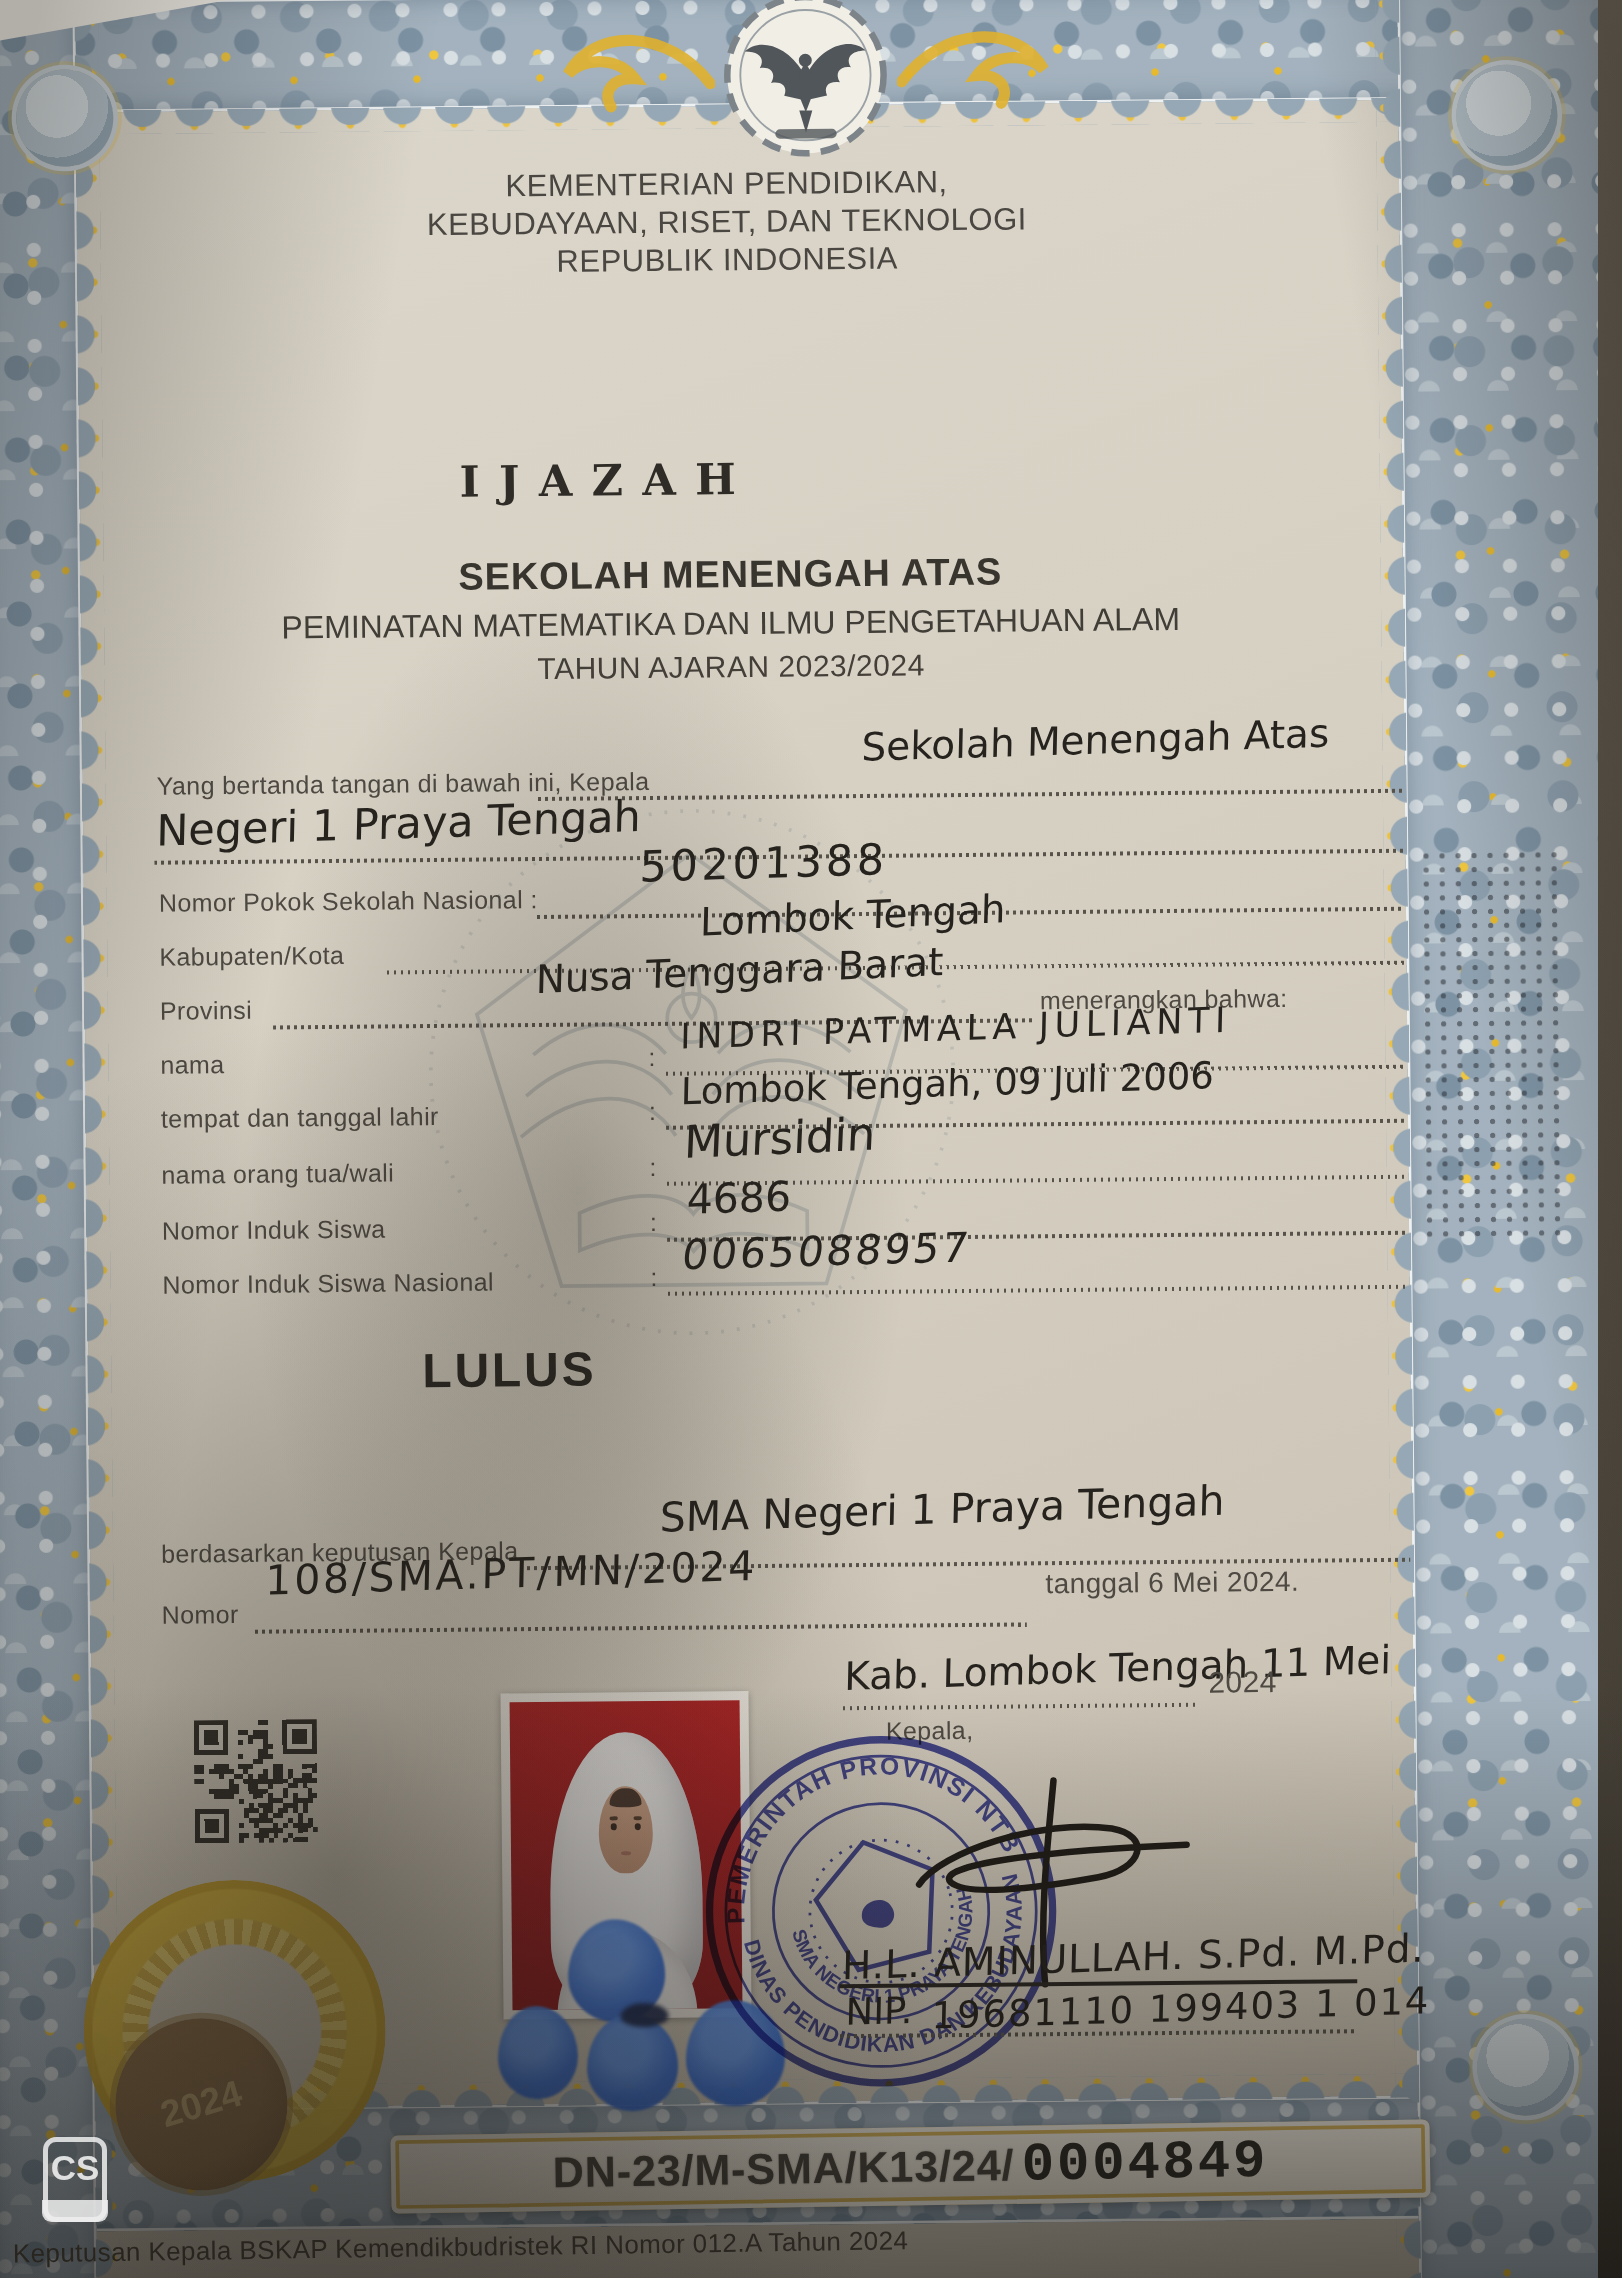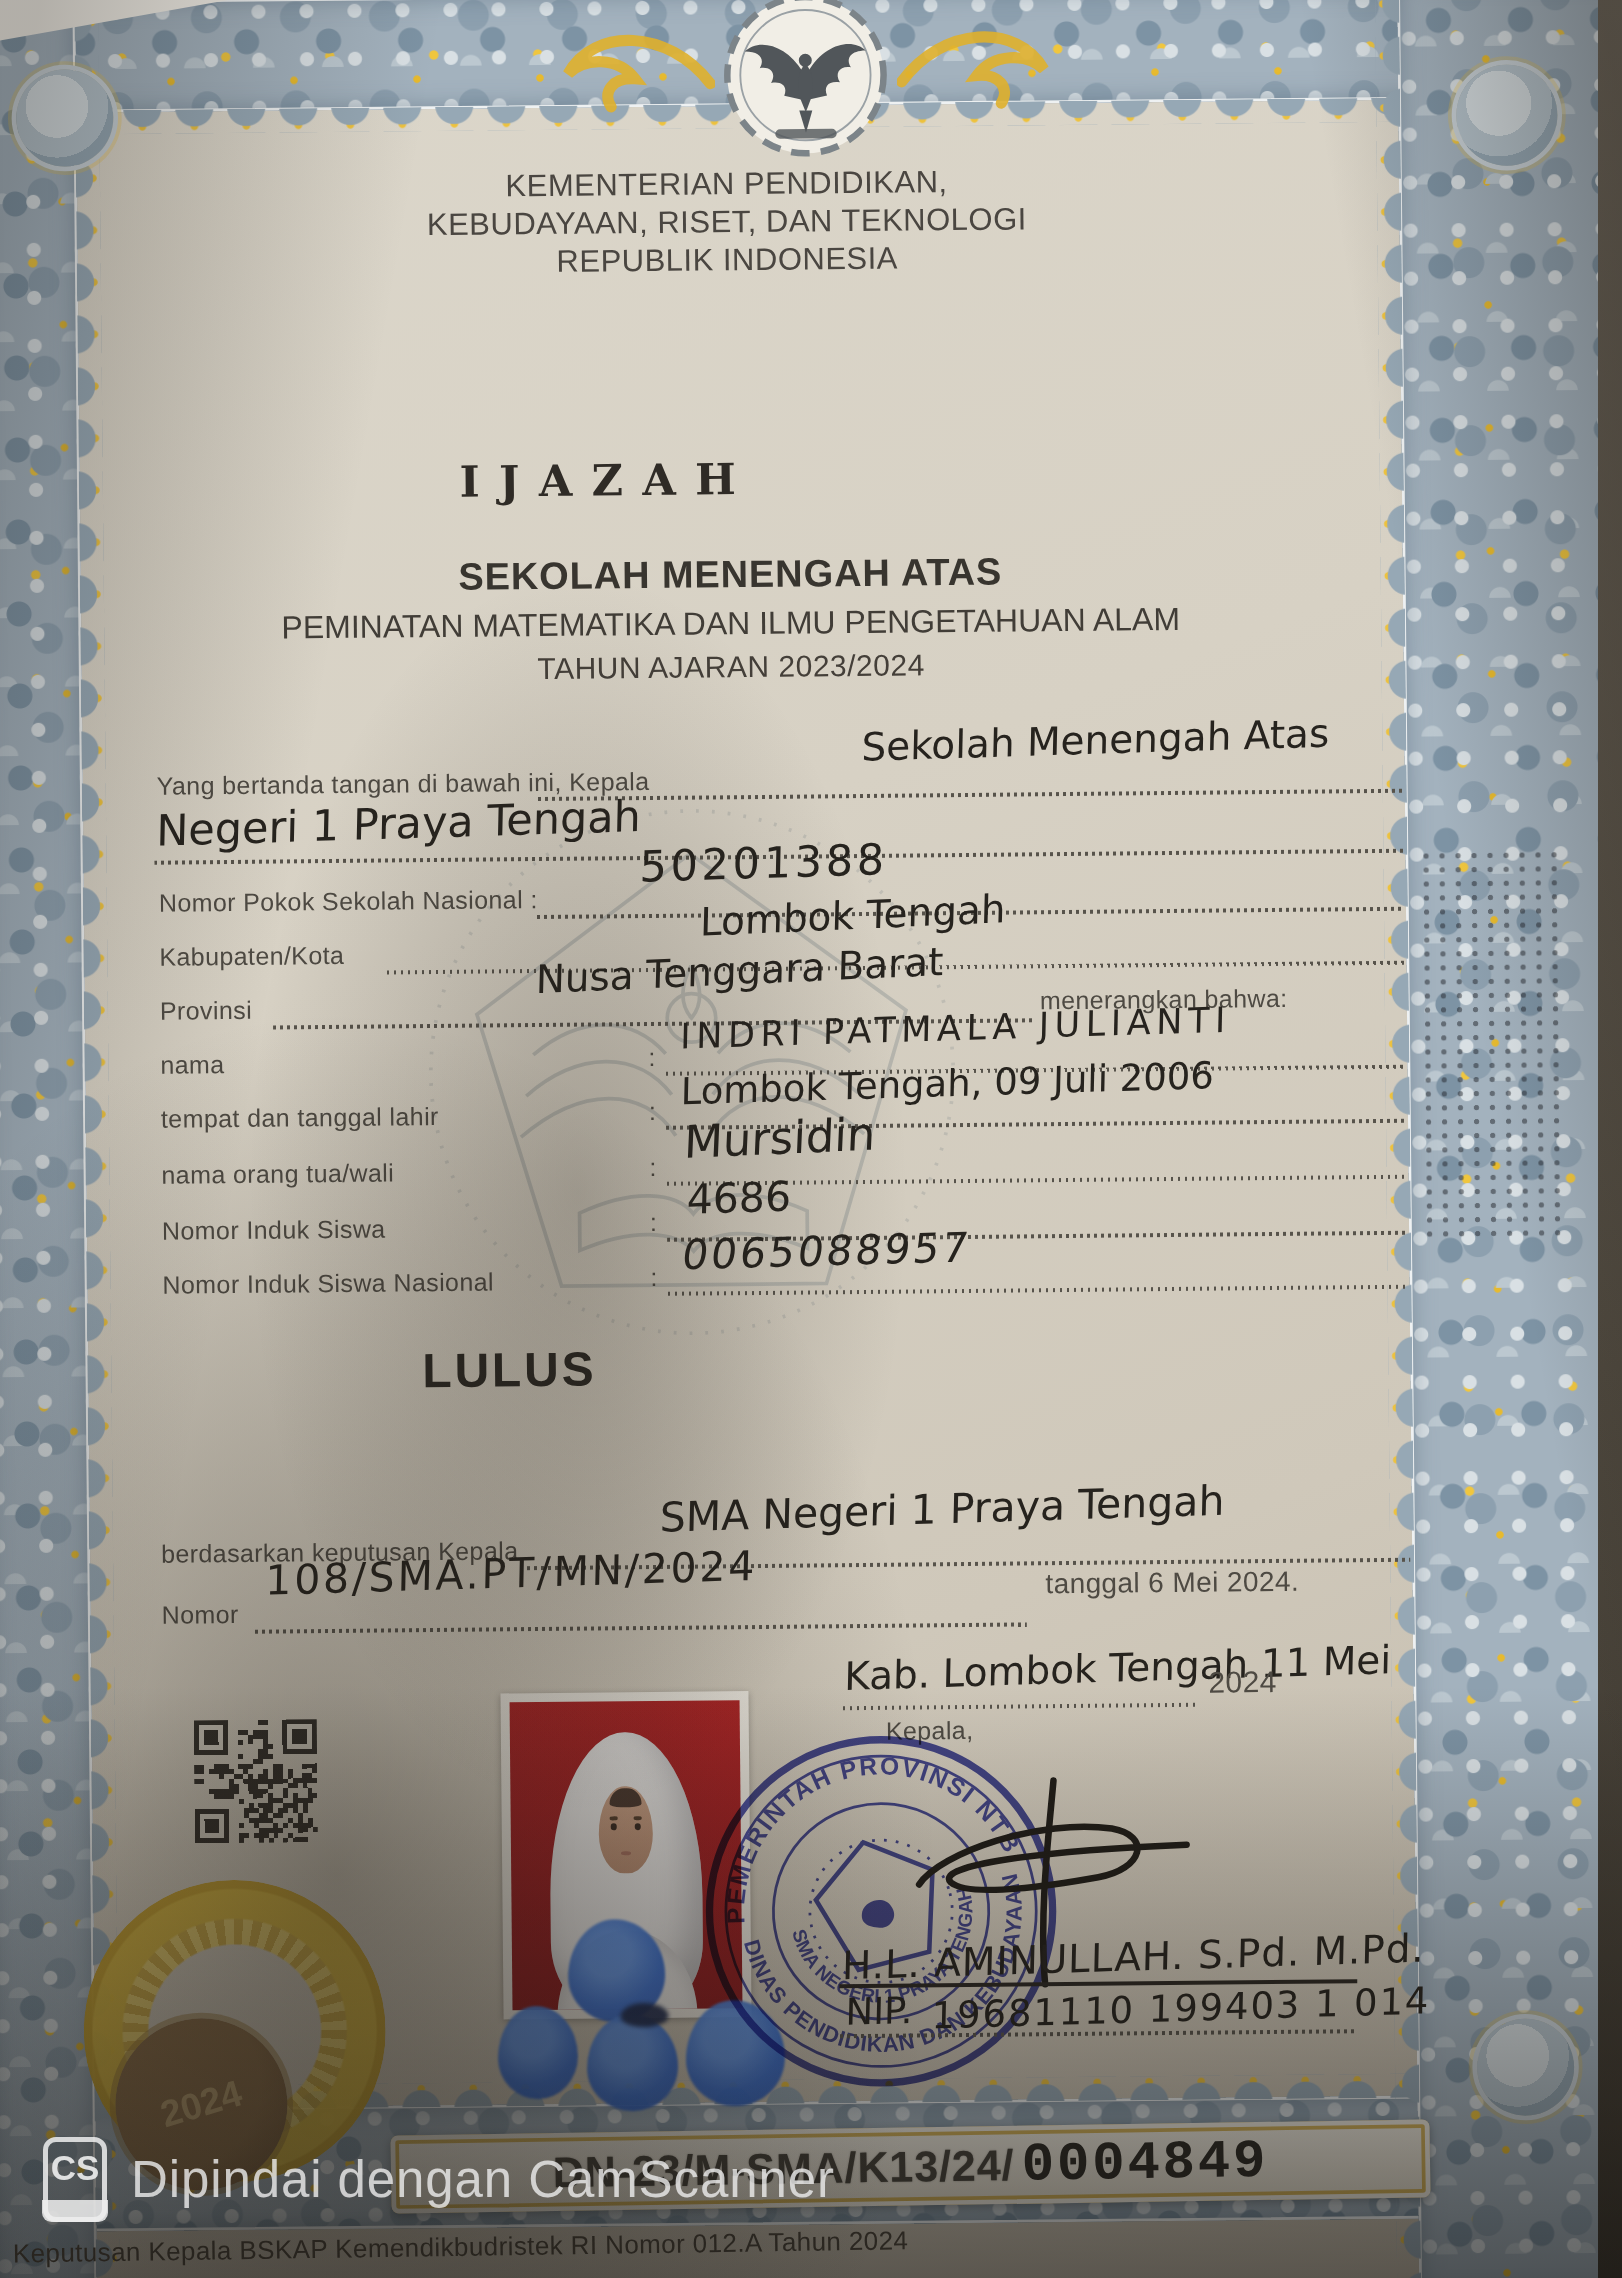--- a/index.html
+++ b/index.html
@@ -513,16 +513,15 @@
     </div>
 
     <div class="footer-reg">Keputusan Kepala BSKAP Kemendikbudristek RI Nomor 012.A Tahun 2024</div>
   </div>
 
   <div class="edge-right"></div>
   <div class="shadow"></div>
 
   <div class="cam">
     <div class="cam-logo">CS</div>
-    <div class="cam-text">Dipindai dengan CamScanner</div>
   </div>
 </div>
 
 
 </body></html>

